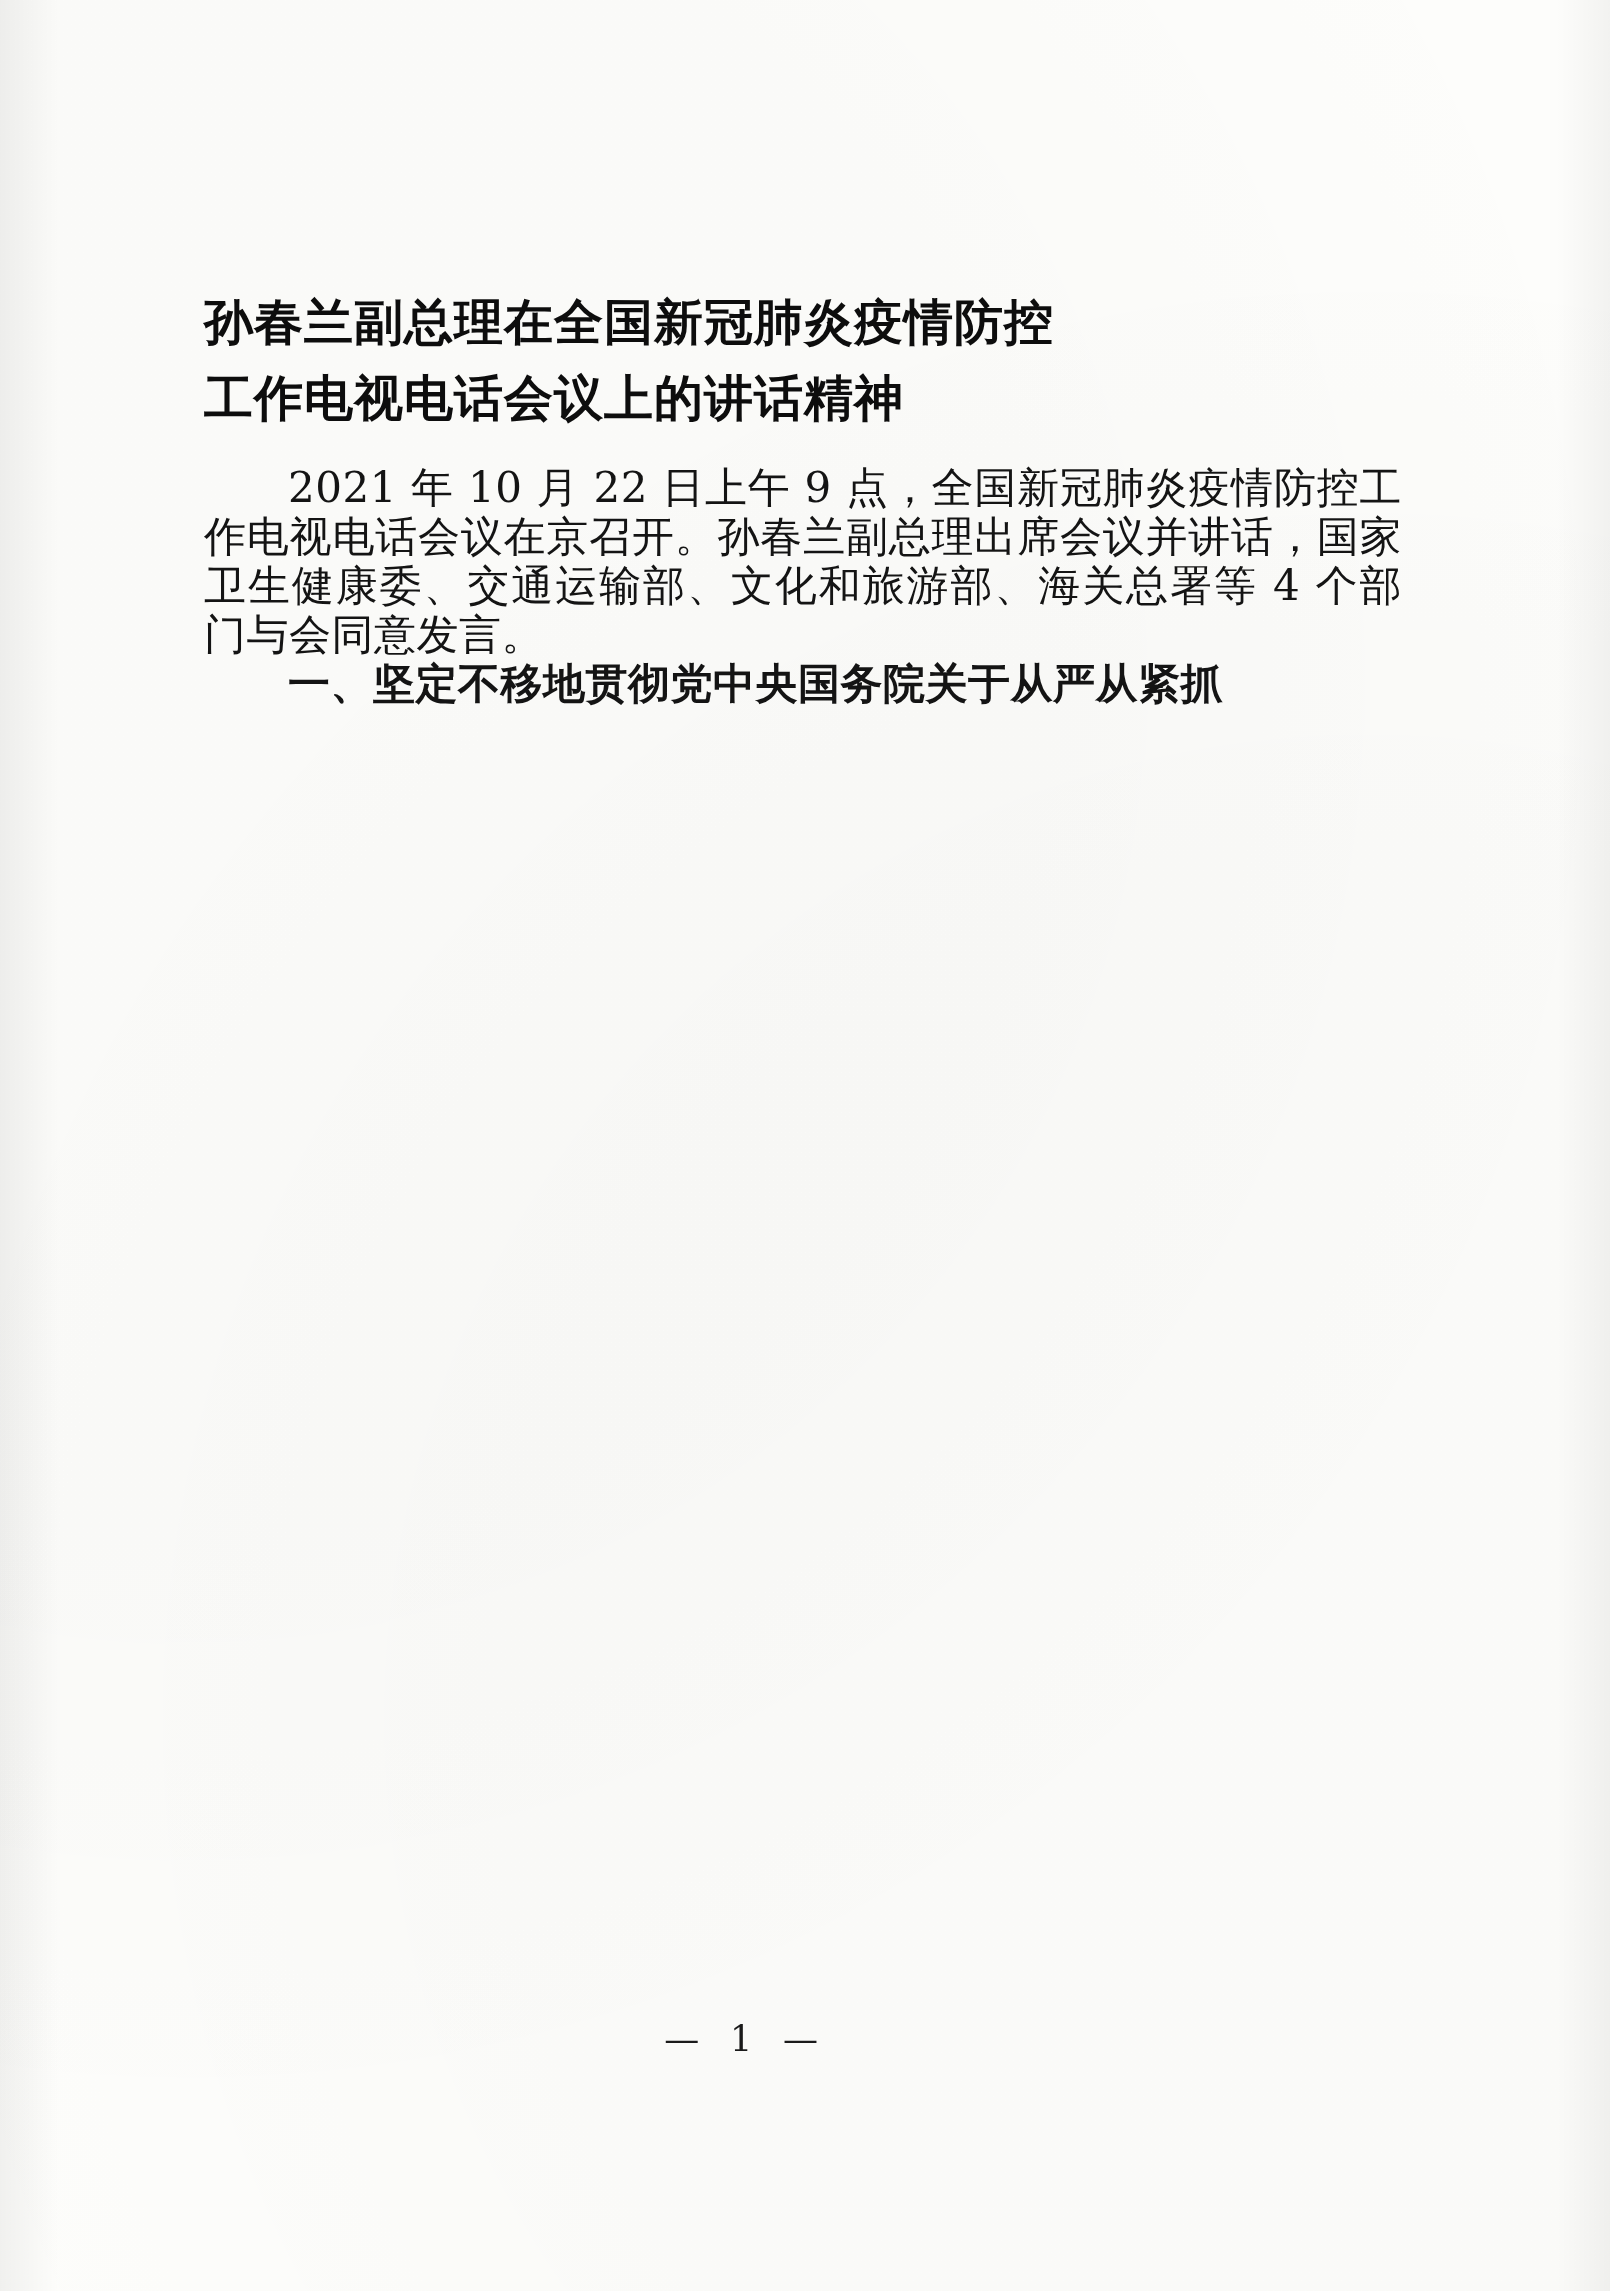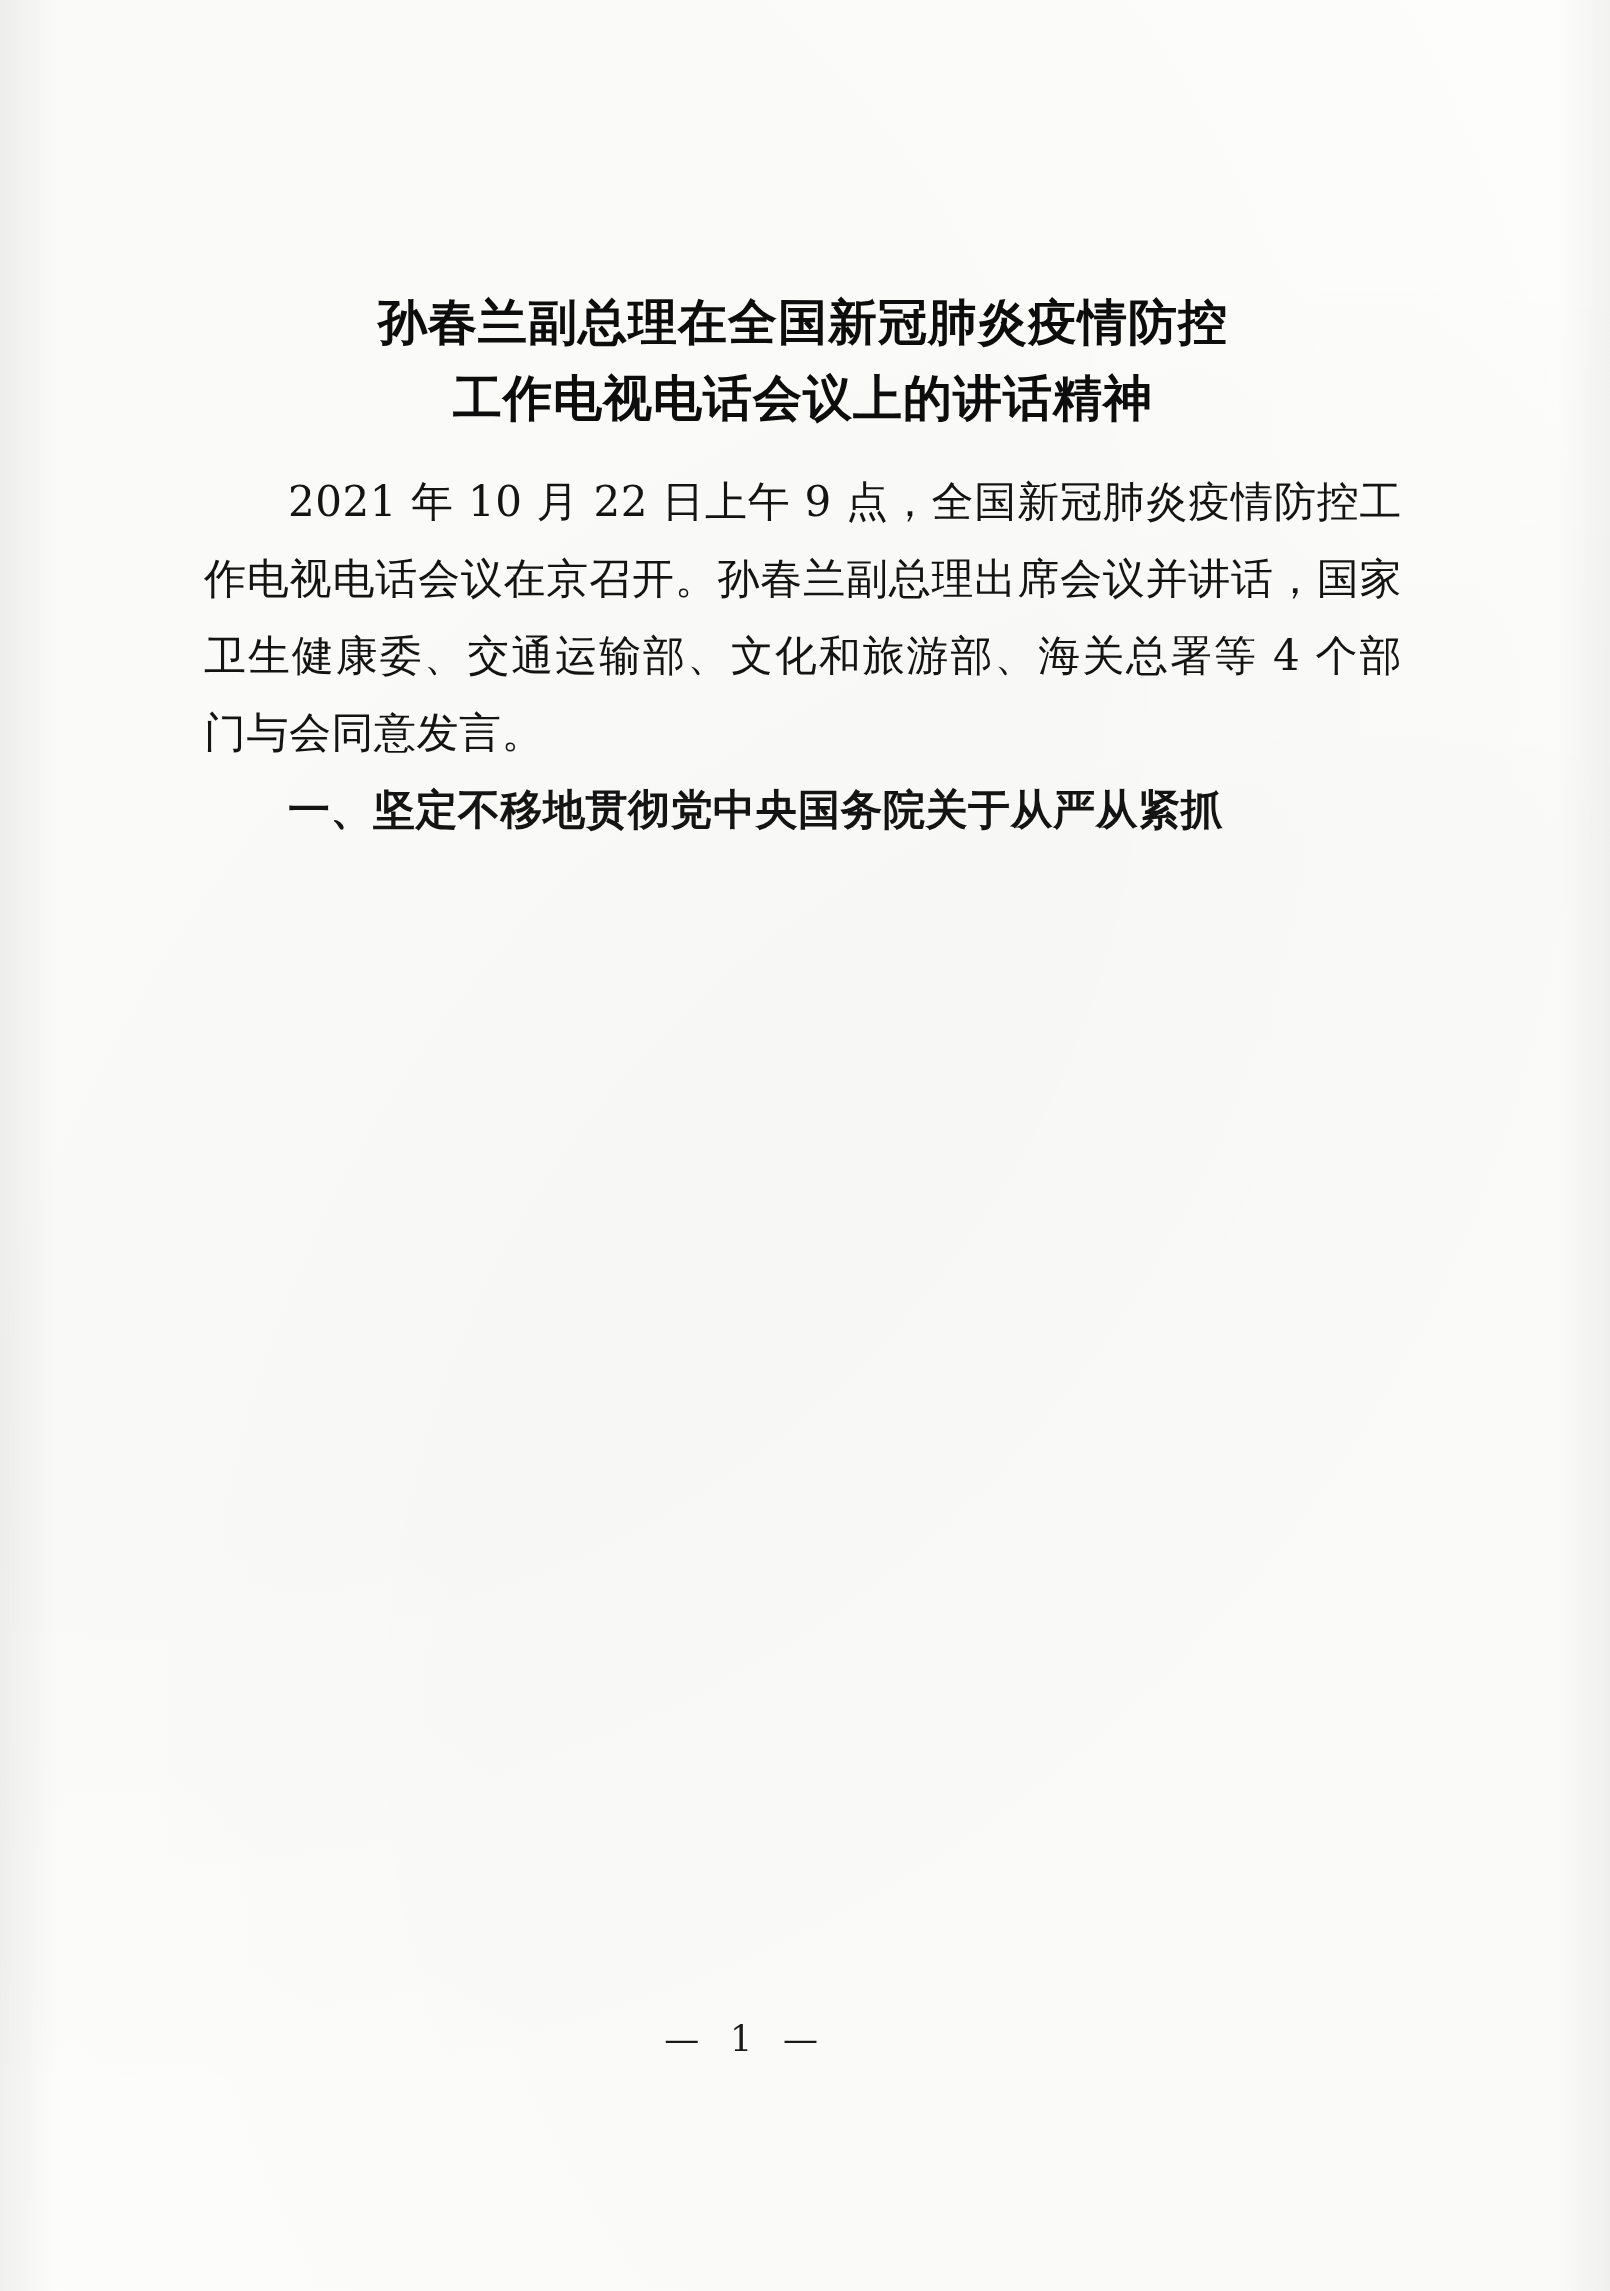--- a/index.html
+++ b/index.html
@@ -48,38 +48,37 @@
     left: 204px;
     top: 284px;
     width: 1198px;
   }
 
   .title-line {
     font-family: "DejaVu Serif", "Liberation Serif", serif;
     font-weight: 700;
     font-size: 49px;
     line-height: 76px;
-    text-align: center;
     letter-spacing: 1px;
     color: #0d0d0d;
   }
   .title-line.sub {
     font-size: 51px;
     letter-spacing: 25.5px;
     padding-left: 25.5px;
     line-height: 94px;
   }
 
   .body-text {
     margin-top: 27.4px;
   }
   p.para {
     margin: 0;
     font-size: 42px;
-    line-height: 77px;
+    line-height: 49px;
     text-align: justify;
     text-justify: inter-ideograph;
     text-indent: 84px;
     letter-spacing: 0.5px;
     color: #141414;
   }
   p.para.bold {
     font-weight: 700;
   }
 

